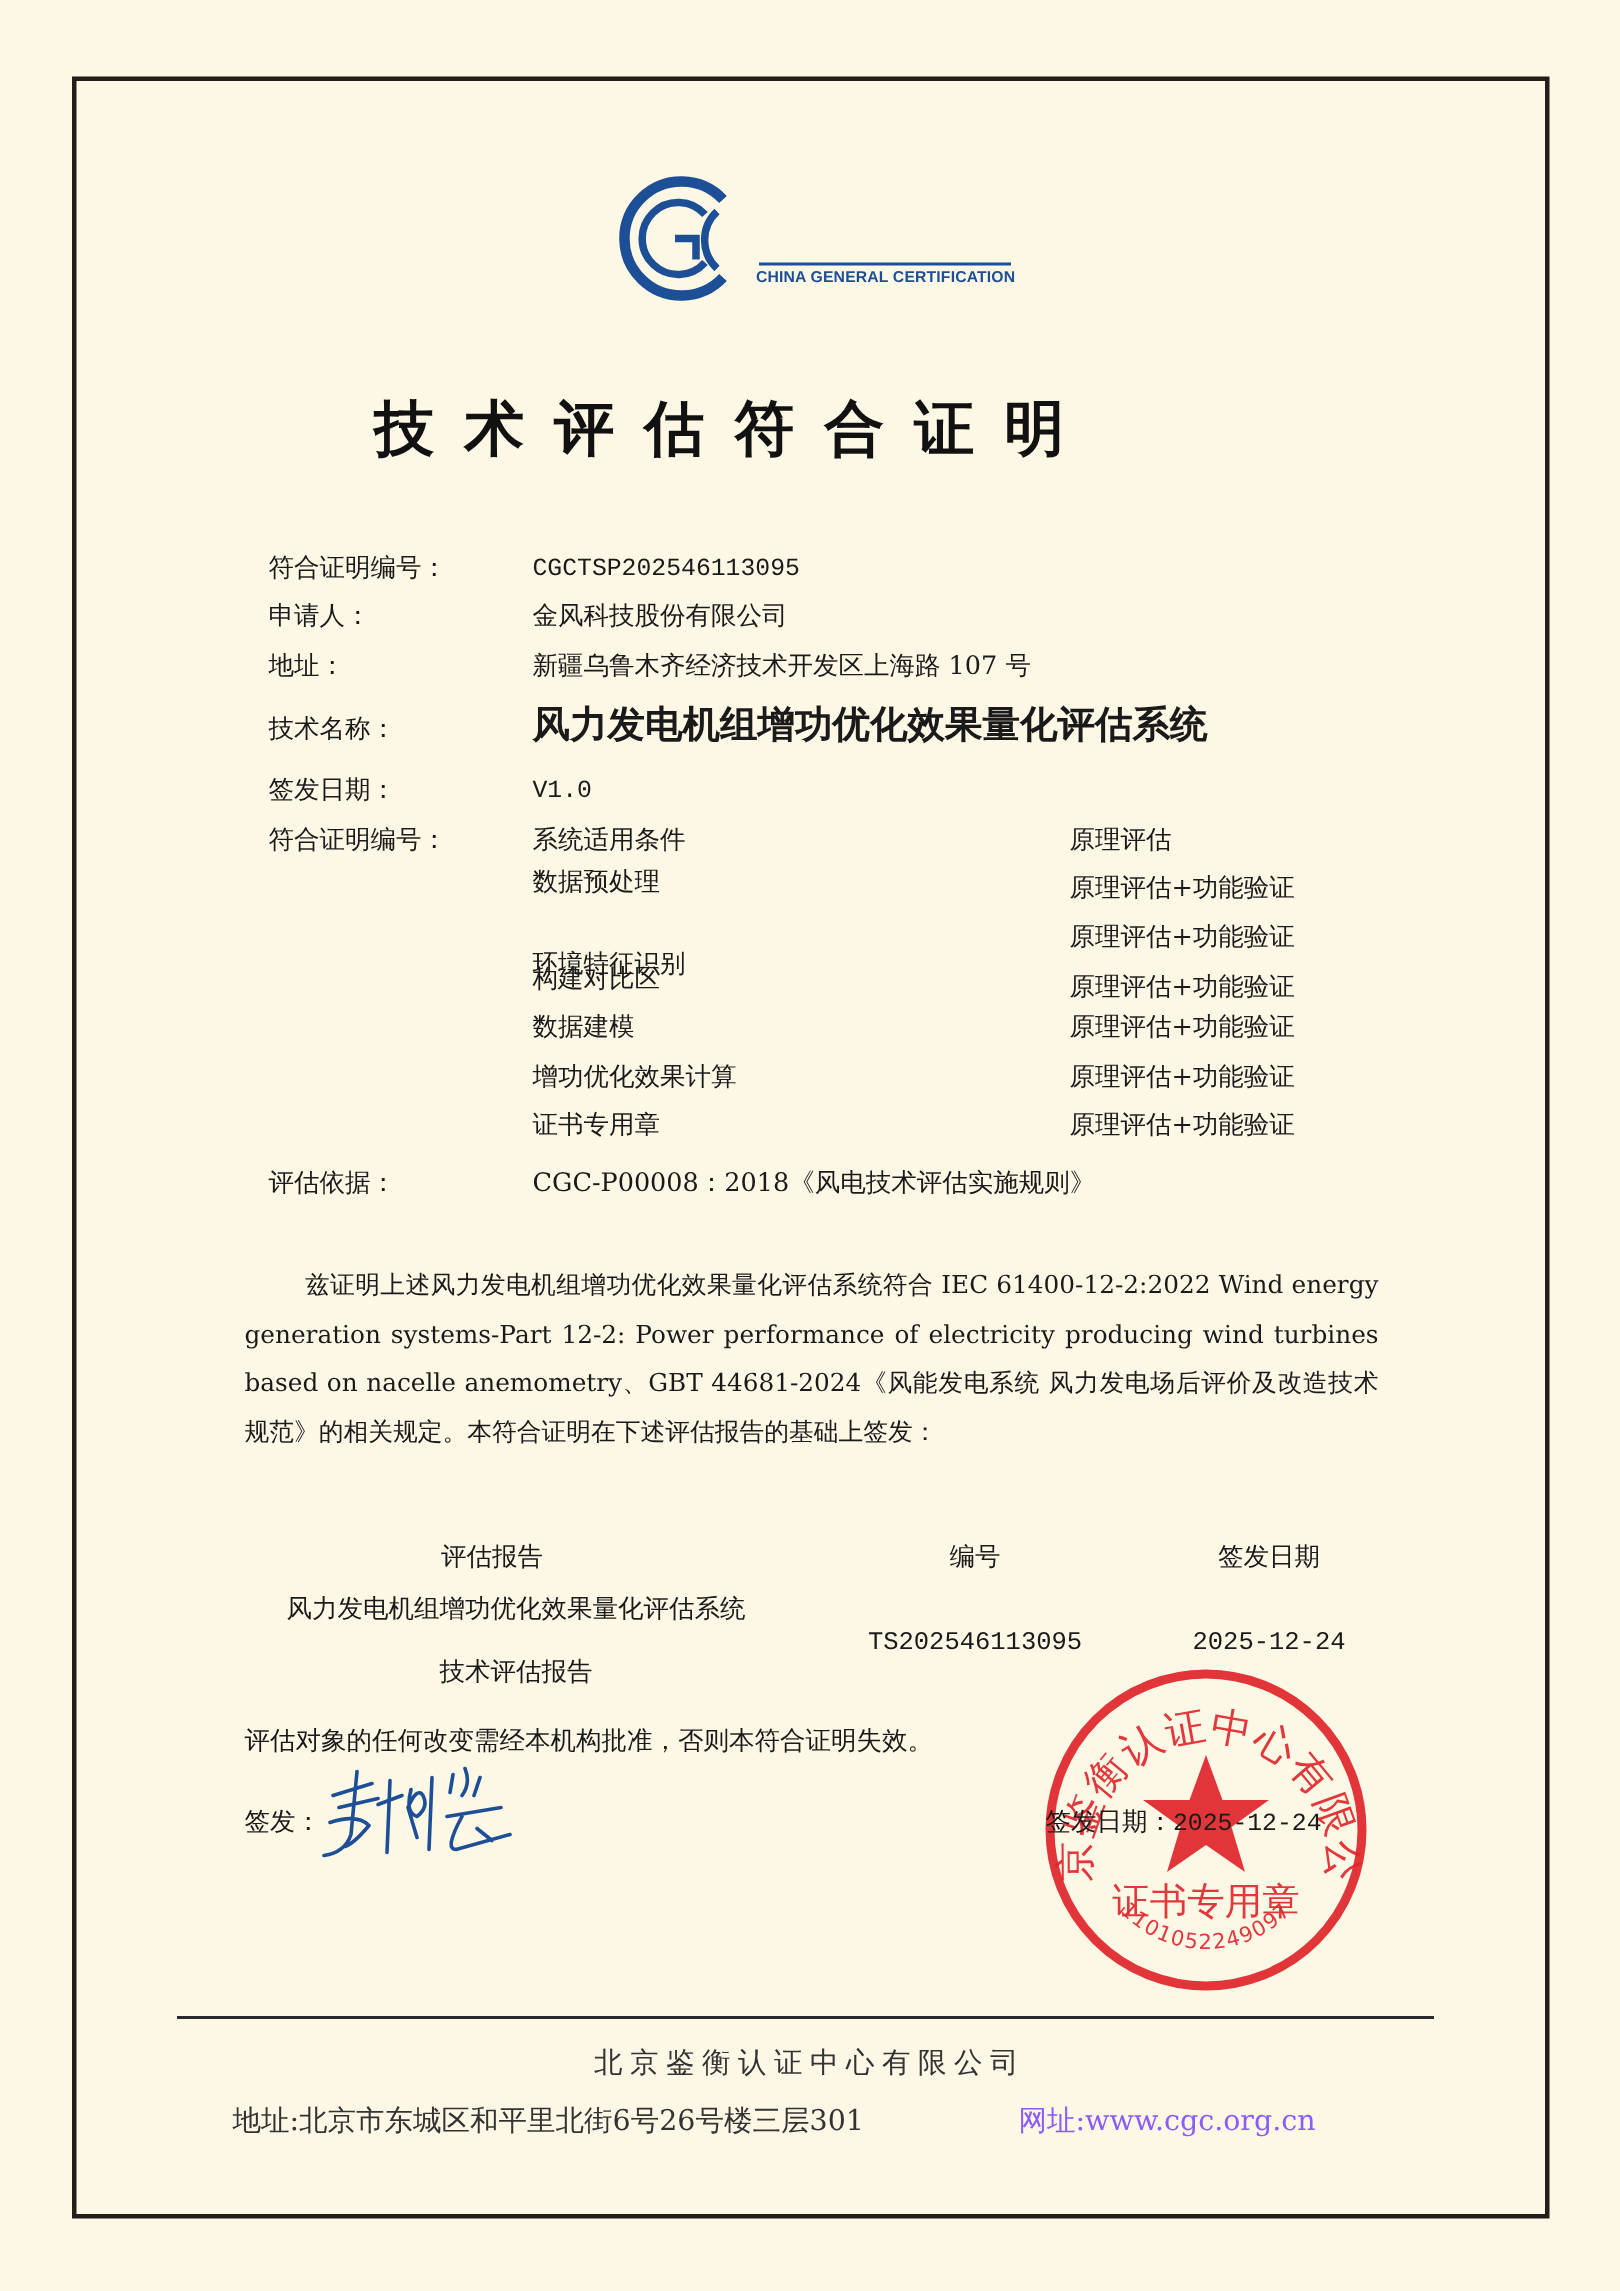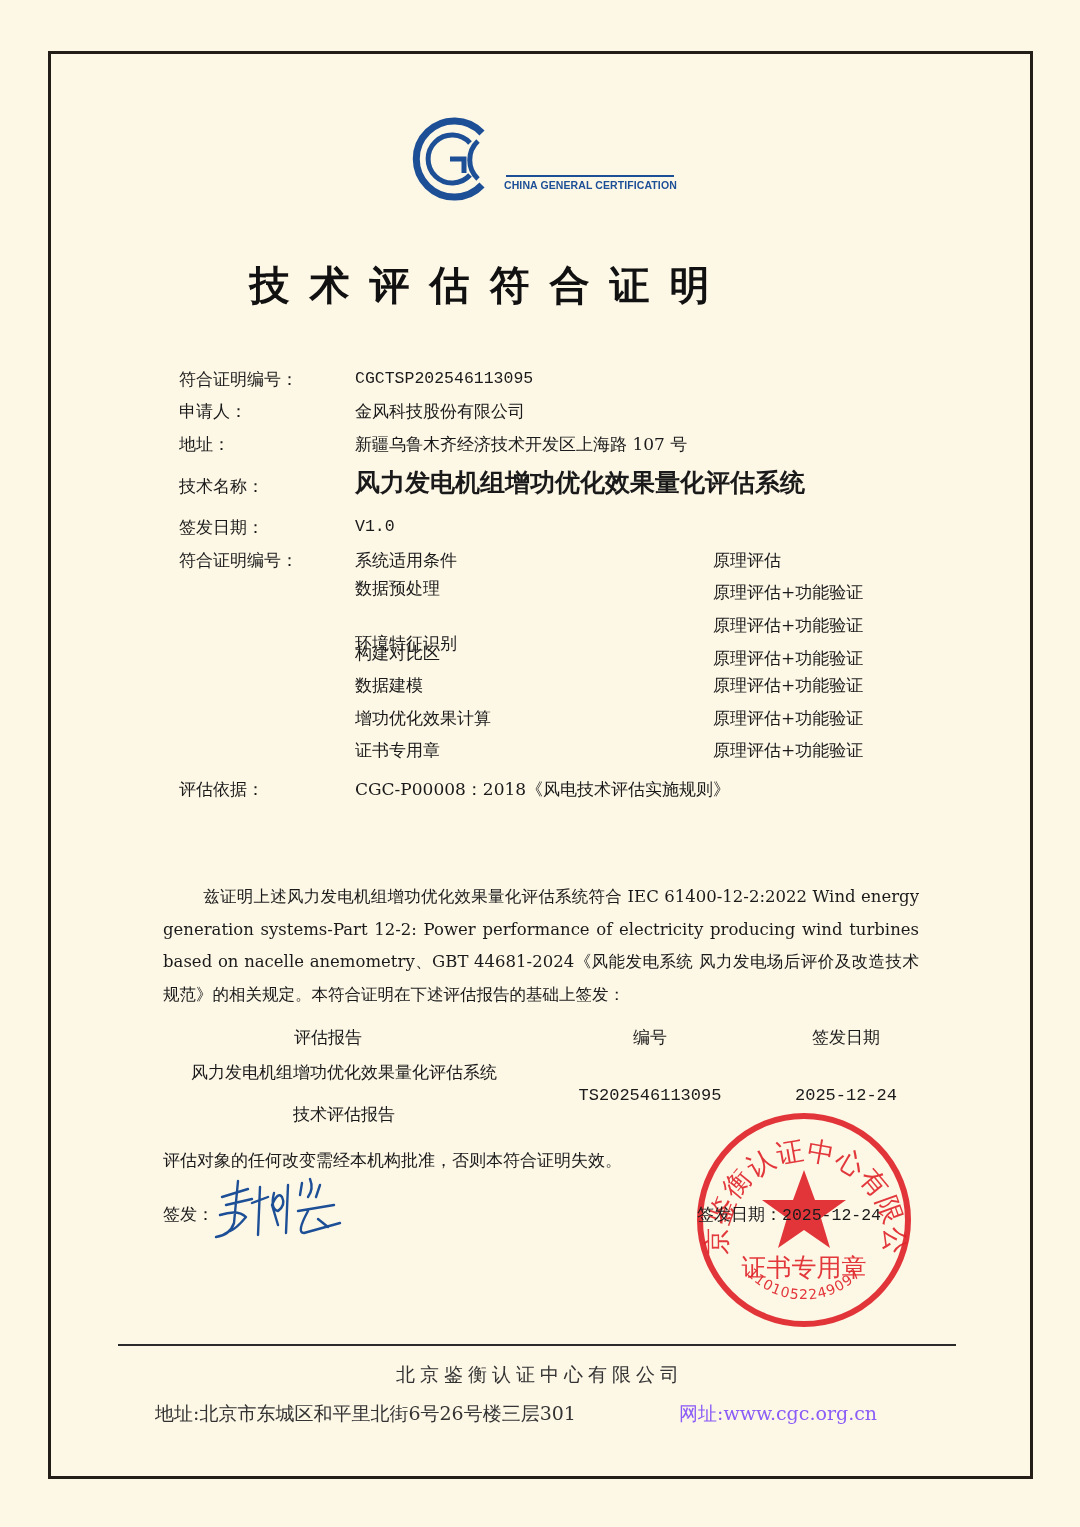--- a/index.html
+++ b/index.html
@@ -32,21 +32,21 @@
 
   .field { position: absolute; font-size: 17px; line-height: 22px; white-space: nowrap; }
   .lbl { left: 179px; }
   .val { left: 355px; }
   .mono { font-family: "Liberation Mono", "DejaVu Sans Mono", monospace; font-size: 16.5px; }
   .techname { font-family: "DejaVu Sans", sans-serif; font-weight: bold; font-size: 25px; line-height: 32px; }
   .method { left: 713px; }
 
   .para {
     position: absolute; left: 163px; top: 841px; width: 756px; font-size: 16.5px; line-height: 32.5px;
-    text-align: justify; text-align-last: left; margin-top: 40px;
+    text-align: justify; text-align-last: left;
   }
   .para .indent { display: inline-block; width: 40px; }
 
   .report-h { position: absolute; font-size: 17px; white-space: nowrap; }
   .ctr { transform: translateX(-50%); margin-top: 20px; }
 
   .note { position: absolute; left: 163px; top: 1149px; font-size: 17px; }
   .sign-lbl { position: absolute; left: 163px; top: 1203px; font-size: 17px; }
   .signature { position: absolute; left: 208px; top: 1175px; }
 

